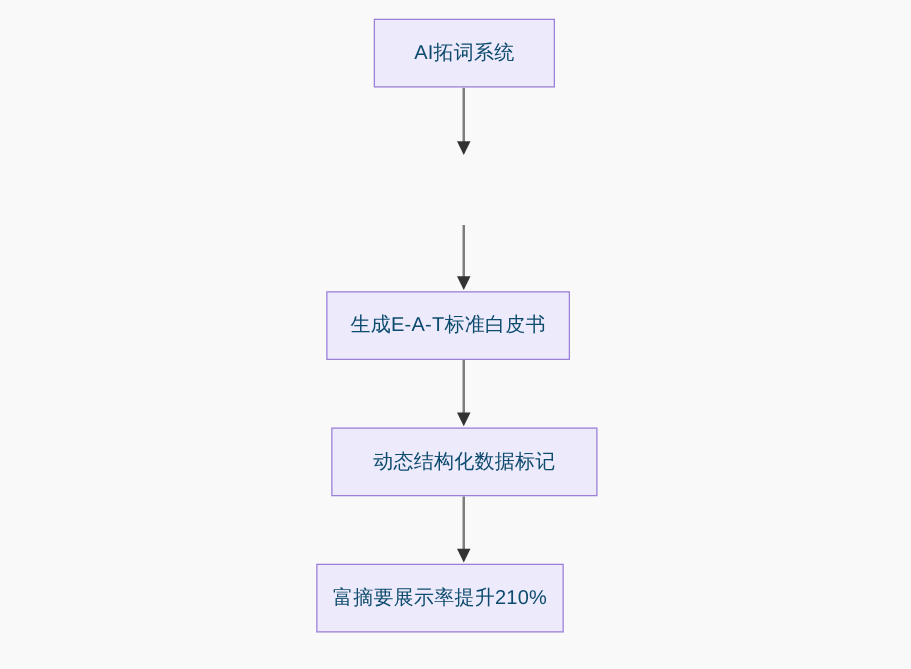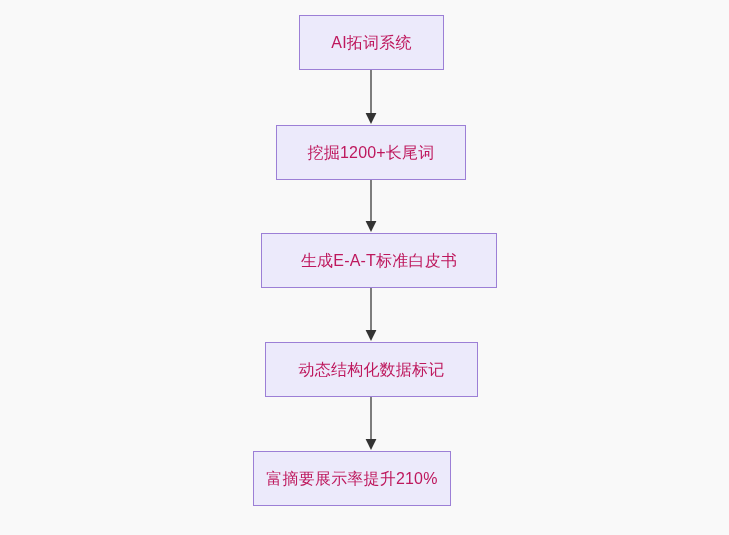--- a/index.html
+++ b/index.html
@@ -26,21 +26,21 @@
     border: 1.8px solid #9c7fd6;
     border-radius: 0;
     display: flex;
     align-items: center;
     justify-content: center;
     height: 55px;
   }
   .flow-node-label {
     font-size: 16px;
     line-height: 1.2;
-    color: #be185d;
+    color: #0c4a6e;
     letter-spacing: 0.2px;
     white-space: nowrap;
     font-family: "Liberation Sans", "DejaVu Sans", sans-serif;
   }
   .flow-edge {
     position: absolute;
     width: 16px;
   }
   .flow-edge svg {
     display: block;
@@ -77,25 +77,22 @@
     <svg width="16" height="54" viewBox="0 0 16 54">
       <line x1="8" y1="0" x2="8" y2="44" stroke="#7d7d7d" stroke-width="2"></line>
       <polygon points="8,53 2.6,42 13.4,42" fill="#333333"></polygon>
     </svg>
   </div>
 
   <div class="flow-node" style="left:299px; top:15px; width:145px;">
     <span class="flow-node-label">AI拓词系统</span>
   </div>
 
-  <div class="flow-node" style="left:276px; top:125px; width:190px;">
-    <span class="flow-node-label">挖掘1200+长尾词</span>
-  </div>
 
-  <div class="flow-node" style="left:261px; top:233px; width:236px;">
+  <div class="flow-node" style="left:261px; top:233px; width:195px;">
     <span class="flow-node-label">生成E-A-T标准白皮书</span>
   </div>
 
   <div class="flow-node" style="left:265px; top:342px; width:213px;align-items:center;">
     <span class="flow-node-label">动态结构化数据标记</span>
   </div>
 
   <div class="flow-node" style="left:253px; top:451px; width:198px;">
     <span class="flow-node-label">富摘要展示率提升210%</span>
   </div>

